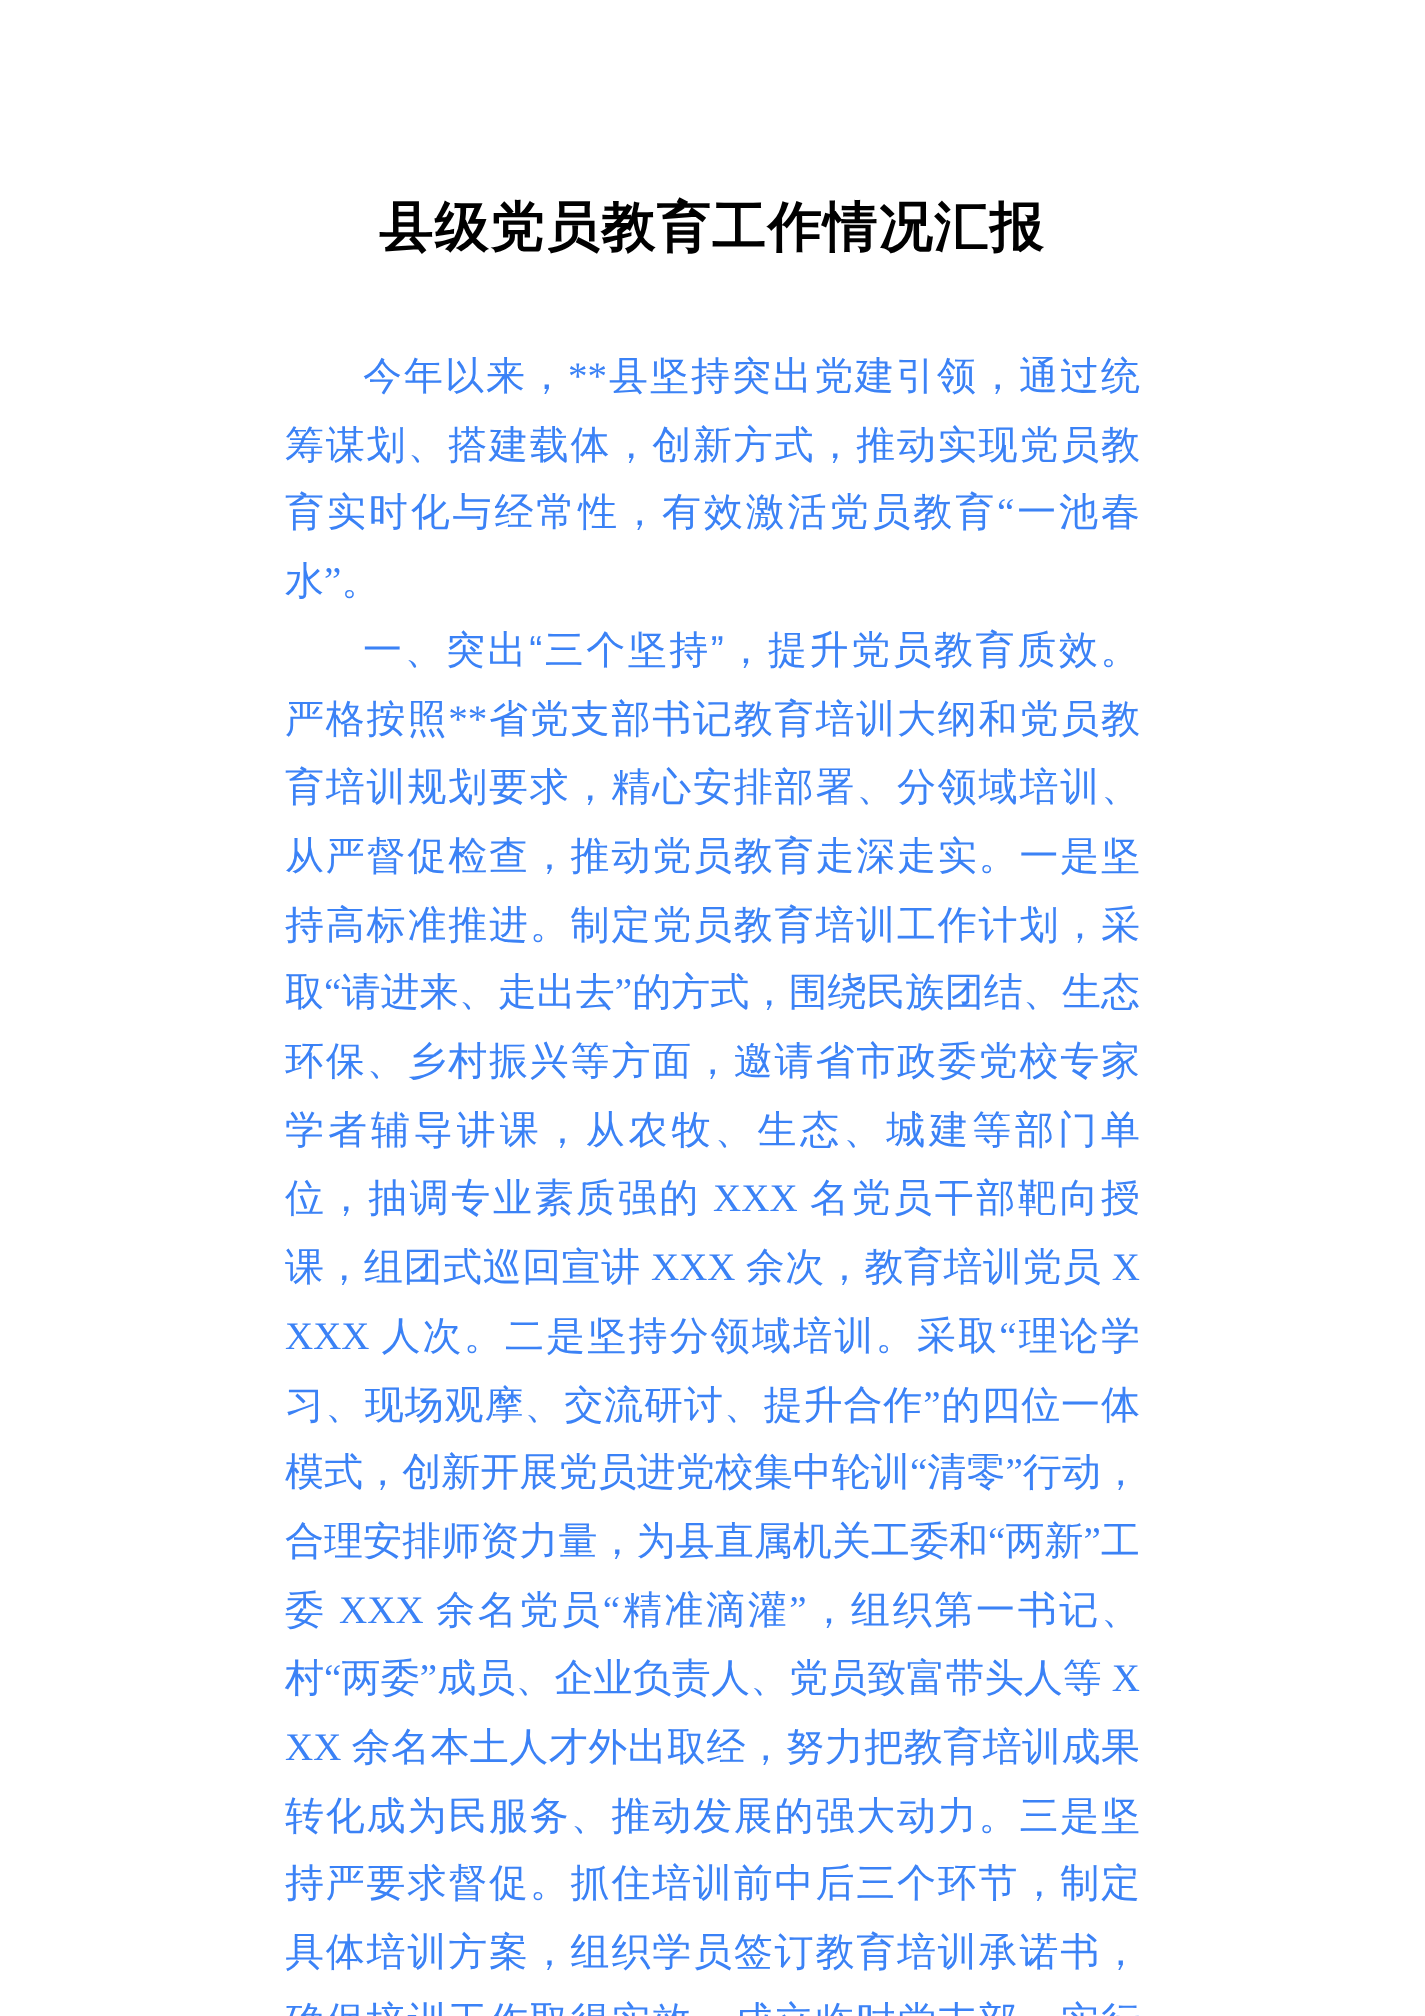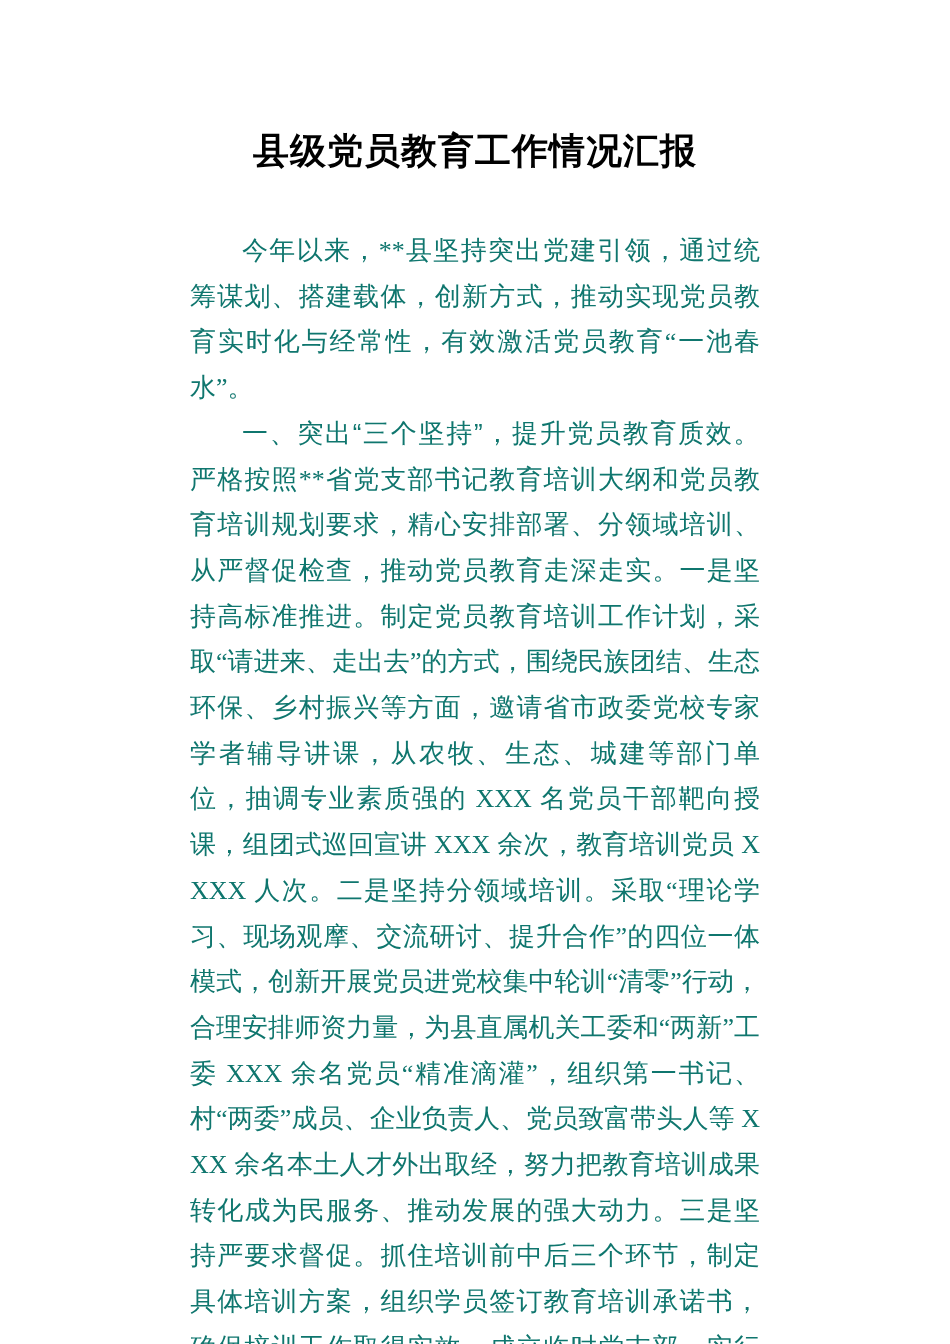--- a/index.html
+++ b/index.html
@@ -28,21 +28,21 @@
     letter-spacing: 1px;
     color: #000000;
   }
   .para {
     margin: 0;
     font-family: "Liberation Serif", "DejaVu Serif", serif;
     font-size: 26px;
     line-height: 45.7px;
     text-align: justify;
     text-indent: 2em;
-    color: #0f766e;
+    color: #3b82f6;
     word-break: break-all;
   }
   .hei {
     font-family: "Liberation Sans", "DejaVu Sans", sans-serif;
     font-weight: 400;
     letter-spacing: 0.5px;
   }
 </style>
 </head>
 <body>

